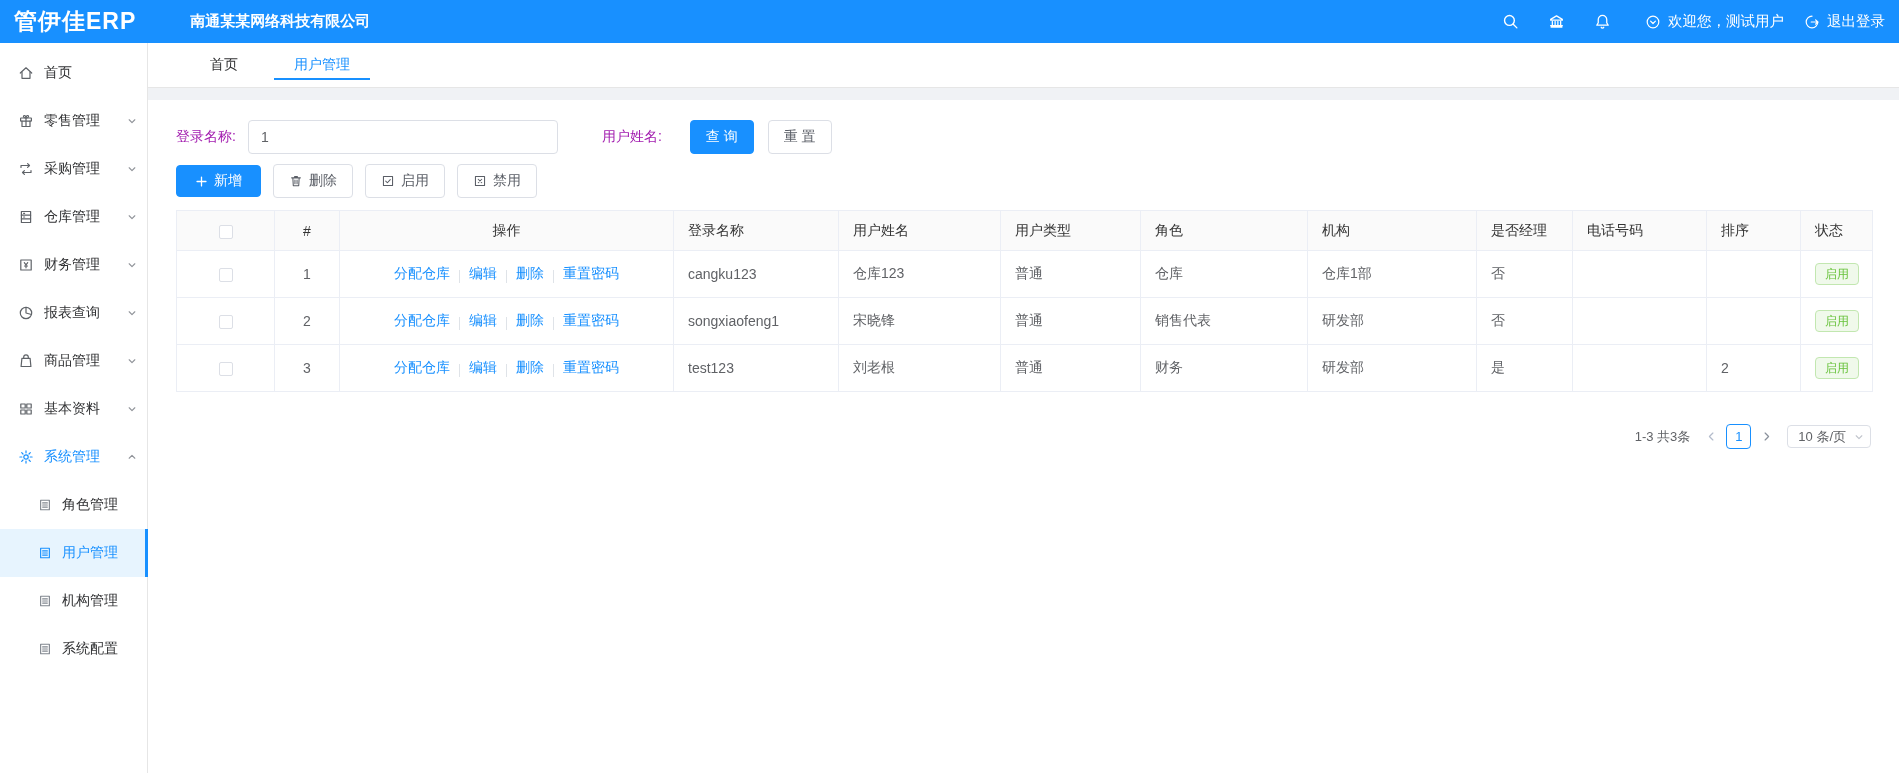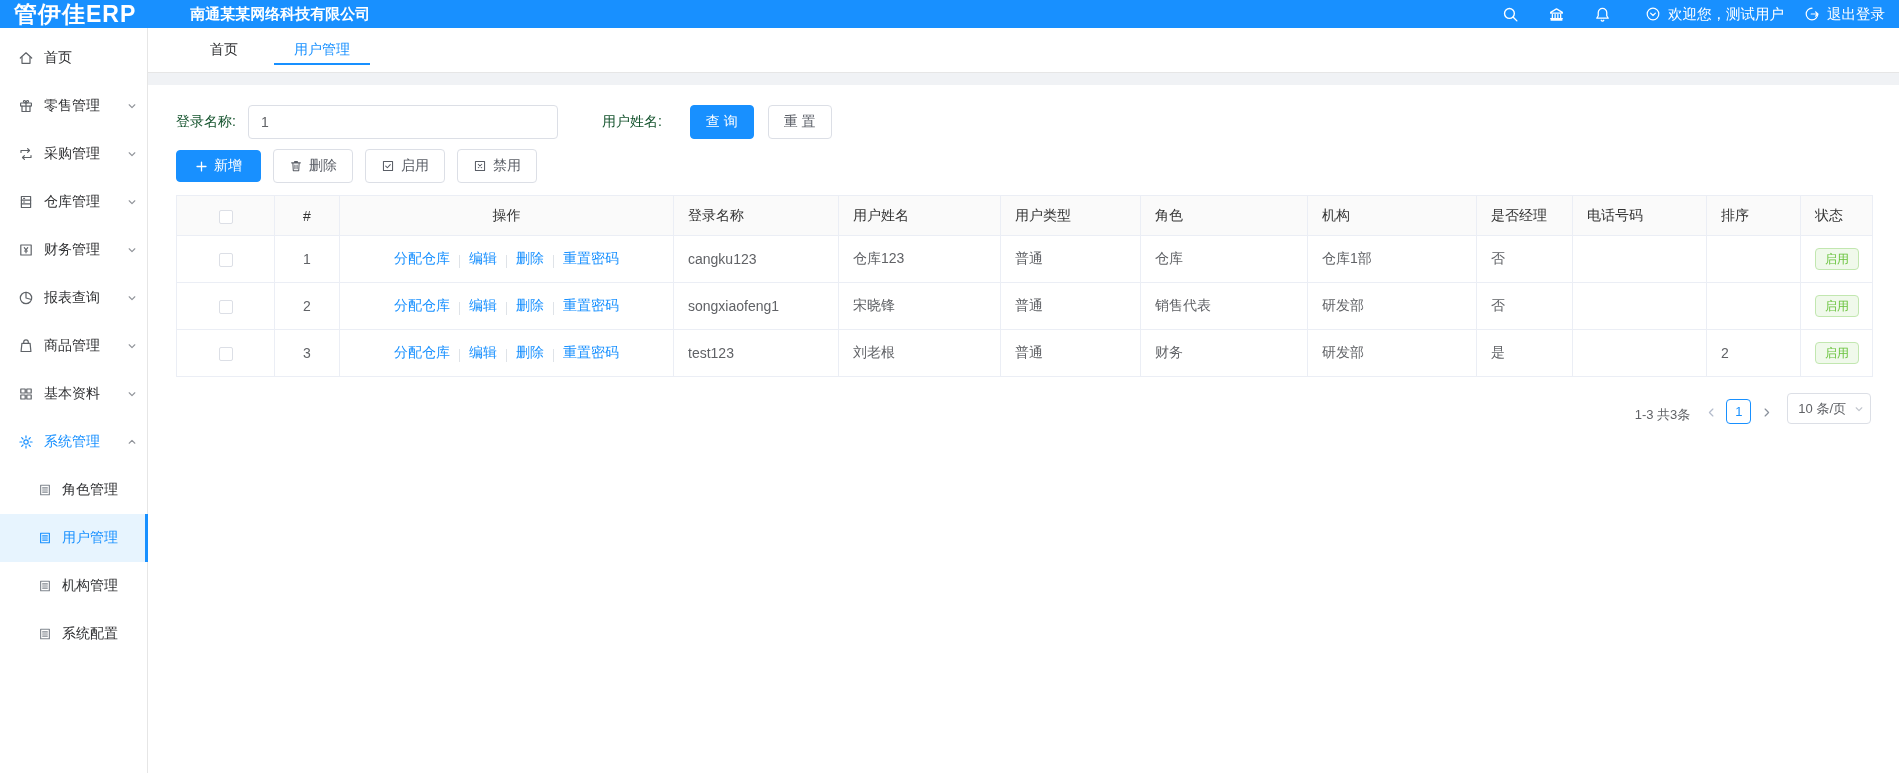--- a/index.html
+++ b/index.html
@@ -1,21 +1,21 @@
 <!DOCTYPE html>
 <html><head>
 <meta charset="utf-8">
 <style>
   *{box-sizing:border-box;margin:0;padding:0}
   html,body{width:1899px;height:773px;overflow:hidden}
   body{font-family:"Liberation Sans","DejaVu Sans",sans-serif;font-size:14px;color:#303133;background:#fff}
   .app{display:flex;flex-direction:column;height:100%}
 
   
-  .topbar{height:28px;background:#1890ff;display:flex;align-items:center;color:#fff;flex:none}
+  .topbar{height:43px;background:#1890ff;display:flex;align-items:center;color:#fff;flex:none}
   .logo{font-size:23px;font-weight:bold;margin-left:14px;letter-spacing:1px;white-space:nowrap}
   .company{font-size:15px;font-weight:600;margin-left:54px;white-space:nowrap}
   .topbar-right{margin-left:auto;display:flex;align-items:center;padding-right:14px}
   .tb-icon{width:46px;display:flex;justify-content:center;align-items:center;cursor:pointer}
   .tb-group{display:flex;align-items:center;gap:7px;margin-left:20px;cursor:pointer;white-space:nowrap;font-size:14.5px}
   .topbar svg{display:block}
 
   
   .main-body{flex:1;display:flex;min-height:0}
   .sidebar{width:148px;flex:none;background:#fff;border-right:1px solid #e6e6e6;padding-top:6px}
@@ -37,21 +37,21 @@
   
   .tabbar{height:45px;background:#fff;border-bottom:1px solid #e6e6e6;display:flex;align-items:center;padding-left:42px;flex:none}
   .tab{height:44px;line-height:42px;padding:0 20px;margin-right:16px;cursor:pointer;position:relative;color:#303133}
   .tab.active{color:#1890ff}
   .tab.active::after{content:"";position:absolute;left:0;right:0;bottom:7px;height:2px;background:#1890ff}
 
   
   .panel{flex:1;background:#fff;margin-top:12px;padding:12px 28px 0;overflow:hidden}
 
   .filter-row{display:flex;align-items:center;margin-top:8px}
-  .f-label{color:#14532d;white-space:nowrap}
+  .f-label{color:#a21caf;white-space:nowrap}
   .f-input{width:310px;height:34px;border:1px solid #dcdfe6;border-radius:4px;padding:0 12px;font-size:14px;color:#606266;outline:none;margin-left:12px;font-family:inherit}
   .f-input::placeholder{color:#c0c4cc}
   .lbl2{margin-left:44px}
   .btn{height:32px;border-radius:4px;border:1px solid #dcdfe6;background:#fff;color:#5a5e66;font-size:14px;padding:16px 15px;cursor:pointer;display:inline-flex;align-items:center;gap:6px;font-family:inherit;white-space:nowrap}
   .btn.primary{background:#1890ff;border-color:#1890ff;color:#fff}
   .btn-search{margin-left:28px;height:34px}
   .btn-reset{margin-left:14px;height:34px}
   .btn svg{display:block}
 
   .toolbar-row{display:flex;align-items:center;gap:12px;margin-top:10px}
@@ -62,26 +62,26 @@
   thead th{background:#fafafa;height:40px;color:#333;text-align:left}
   tbody td{height:47px;color:#606266}
   .t-center{text-align:center}
   .cbx{width:14px;height:14px;border:1px solid #dcdfe6;border-radius:2px;background:#fff;display:inline-block;vertical-align:middle;cursor:pointer}
   .ops{display:flex;align-items:flex-end;justify-content:center}
   .op-link{color:#1890ff;cursor:pointer;white-space:nowrap}
   .op-sep{width:0;height:13px;border-left:1px solid #dfe3e8;margin:0 9px}
   .badge{display:inline-block;padding:4px 9px;font-size:12px;line-height:1;color:#67c23a;background:#f0f9eb;border:1px solid #c2e7b0;border-radius:4px;cursor:pointer}
 
   
-  .pager{display:flex;align-items:flex-end;justify-content:flex-end;margin-top:16px;color:#606266;font-size:13px}
+  .pager{display:flex;align-items:center;justify-content:flex-end;margin-top:32px;color:#606266;font-size:13px}
   .pg-total{margin-right:10px}
   .pg-arrow{width:22px;height:24px;display:flex;align-items:center;justify-content:center;cursor:pointer;color:#b4bccc}
   .pg-arrow.next{color:#8a919c}
   .pg-page{width:25px;height:25px;border:1px solid #1890ff;border-radius:4px;color:#1890ff;display:flex;align-items:center;justify-content:center;margin:0 4px;cursor:pointer;background:#fff}
-  .pg-size{position:relative;height:31px;border:1px solid #dcdfe6;border-radius:4px;display:flex;align-items:center;padding:0 24px 0 10px;margin-left:10px;cursor:pointer;color:#606266;background:#fff}
+  .pg-size{position:relative;height:23px;border:1px solid #dcdfe6;border-radius:4px;display:flex;align-items:center;padding:0 24px 0 10px;margin-left:10px;cursor:pointer;color:#606266;background:#fff}
   .pg-size .dd{position:absolute;right:6px;color:#c0c4cc;display:flex}
 </style>
 </head>
 <body>
 
 <div class="app">
 
   <div class="topbar">
     <div class="logo">管伊佳ERP</div>
     <div class="company">南通某某网络科技有限公司</div>

